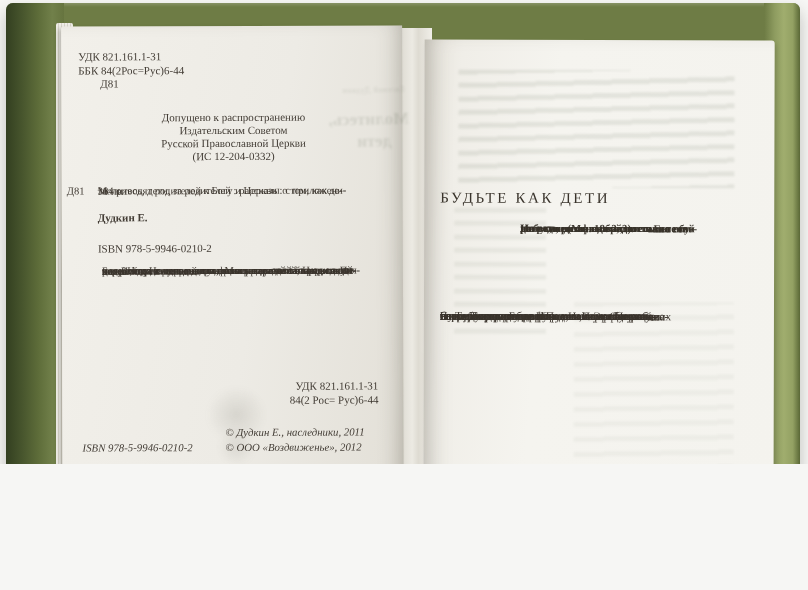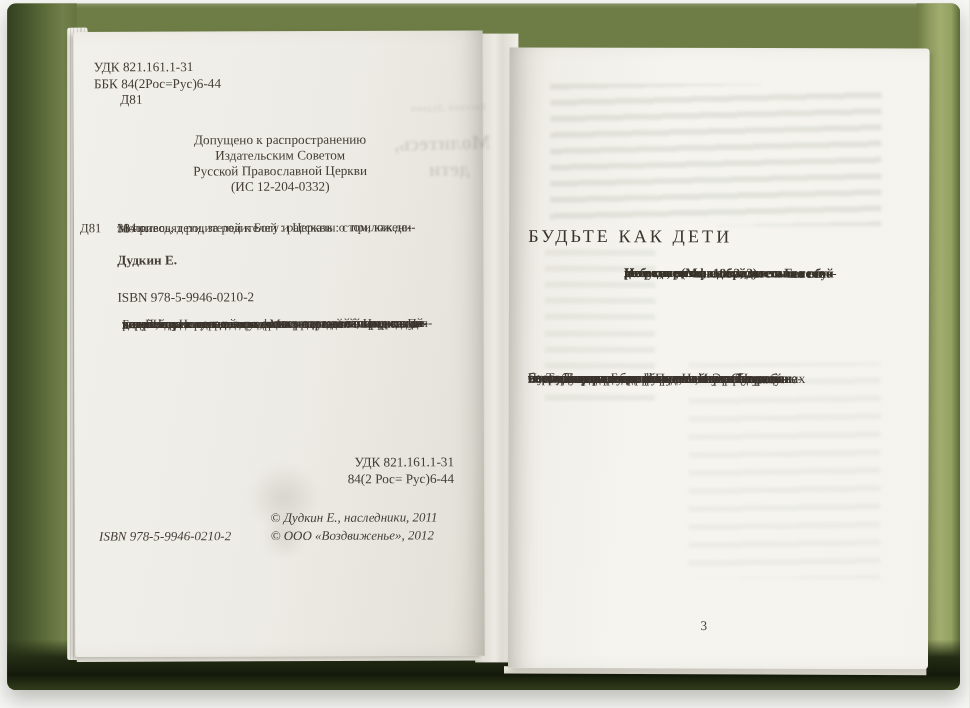--- a/index.html
+++ b/index.html
@@ -1,16 +1,16 @@
 <!DOCTYPE html>
 <html lang="ru"><head>
 <meta charset="utf-8">
 <style>
   html,body{margin:0;padding:0;background:#f6f6f4;}
-  .scene{position:relative;width:808px;height:590px;overflow:hidden;
+  .scene{position:relative;width:808px;height:464px;overflow:hidden;
          font-family:"Liberation Serif","DejaVu Serif",serif;background:#f7f7f5;}
   .scene *{position:absolute;box-sizing:border-box;}
 
   
   .cover{left:6px;top:3px;width:794px;height:572px;border-radius:7px;
          background:#6e7c45;box-shadow:0 8px 16px rgba(60,60,50,.30), inset 0 2px 3px rgba(255,255,255,.18);}
   .cover-left{left:0;top:0;width:58px;height:100%;
          background:linear-gradient(90deg,#333f20 0%,#49572e 30%,#5d6c39 55%,#71804a 80%,#66743f 100%);
          border-radius:7px 0 0 7px;}
   .cover-right{right:0;top:0;width:36px;height:100%;

